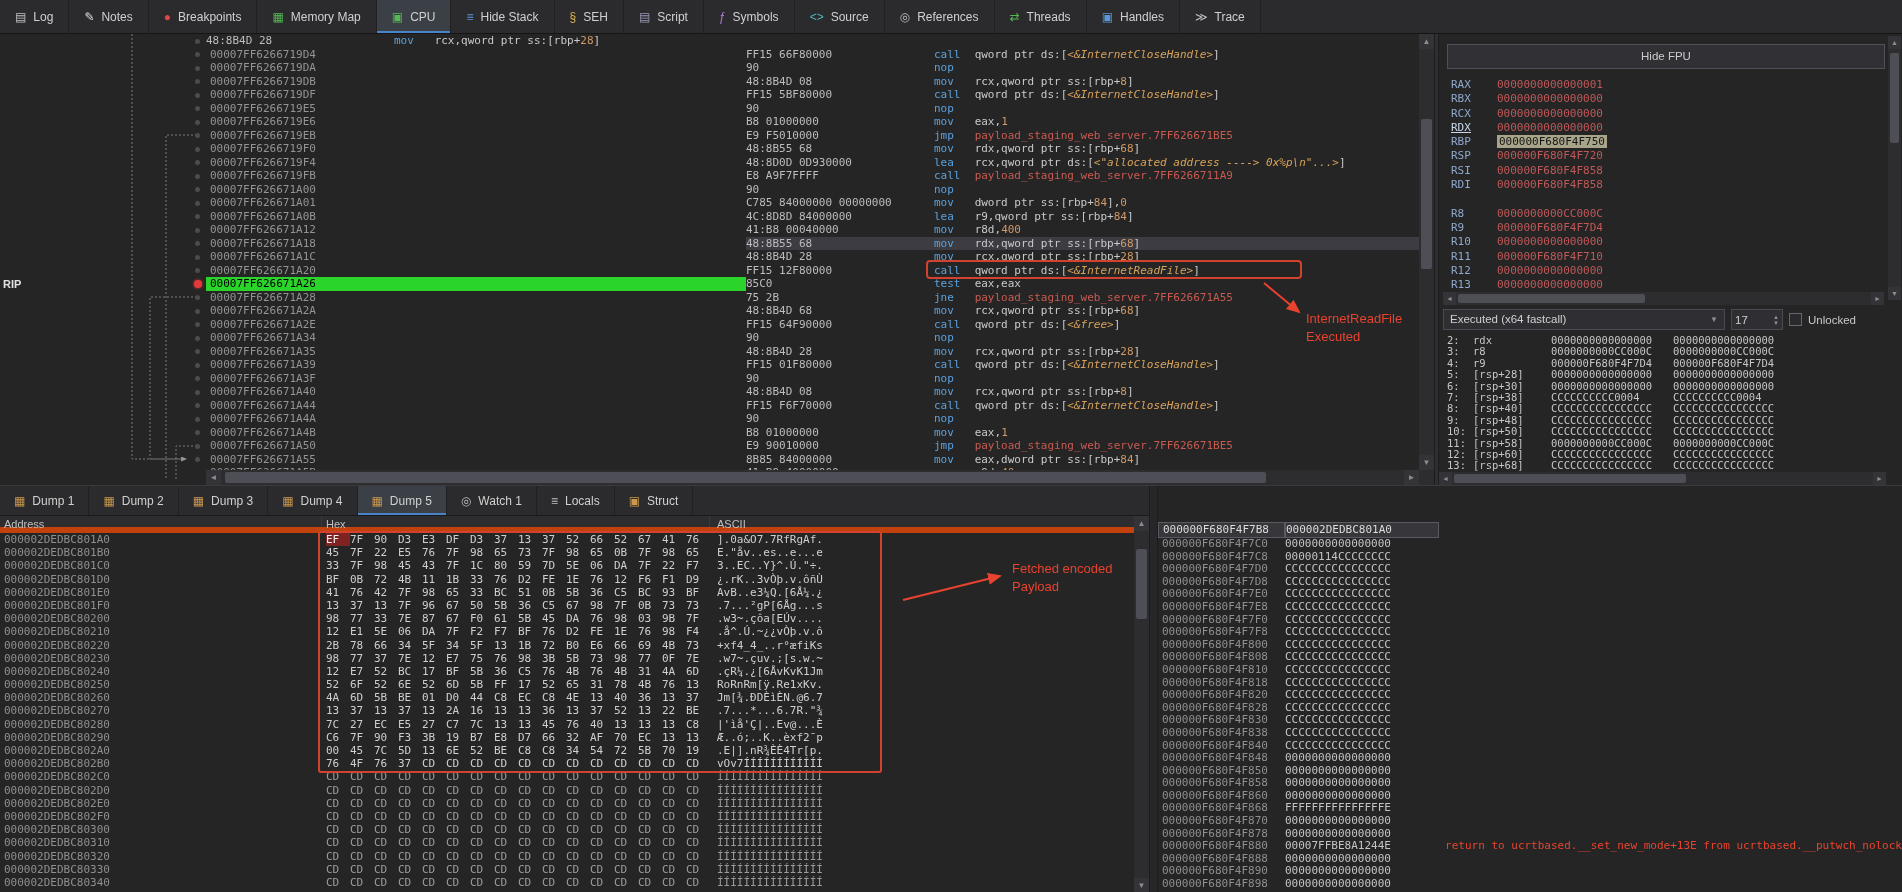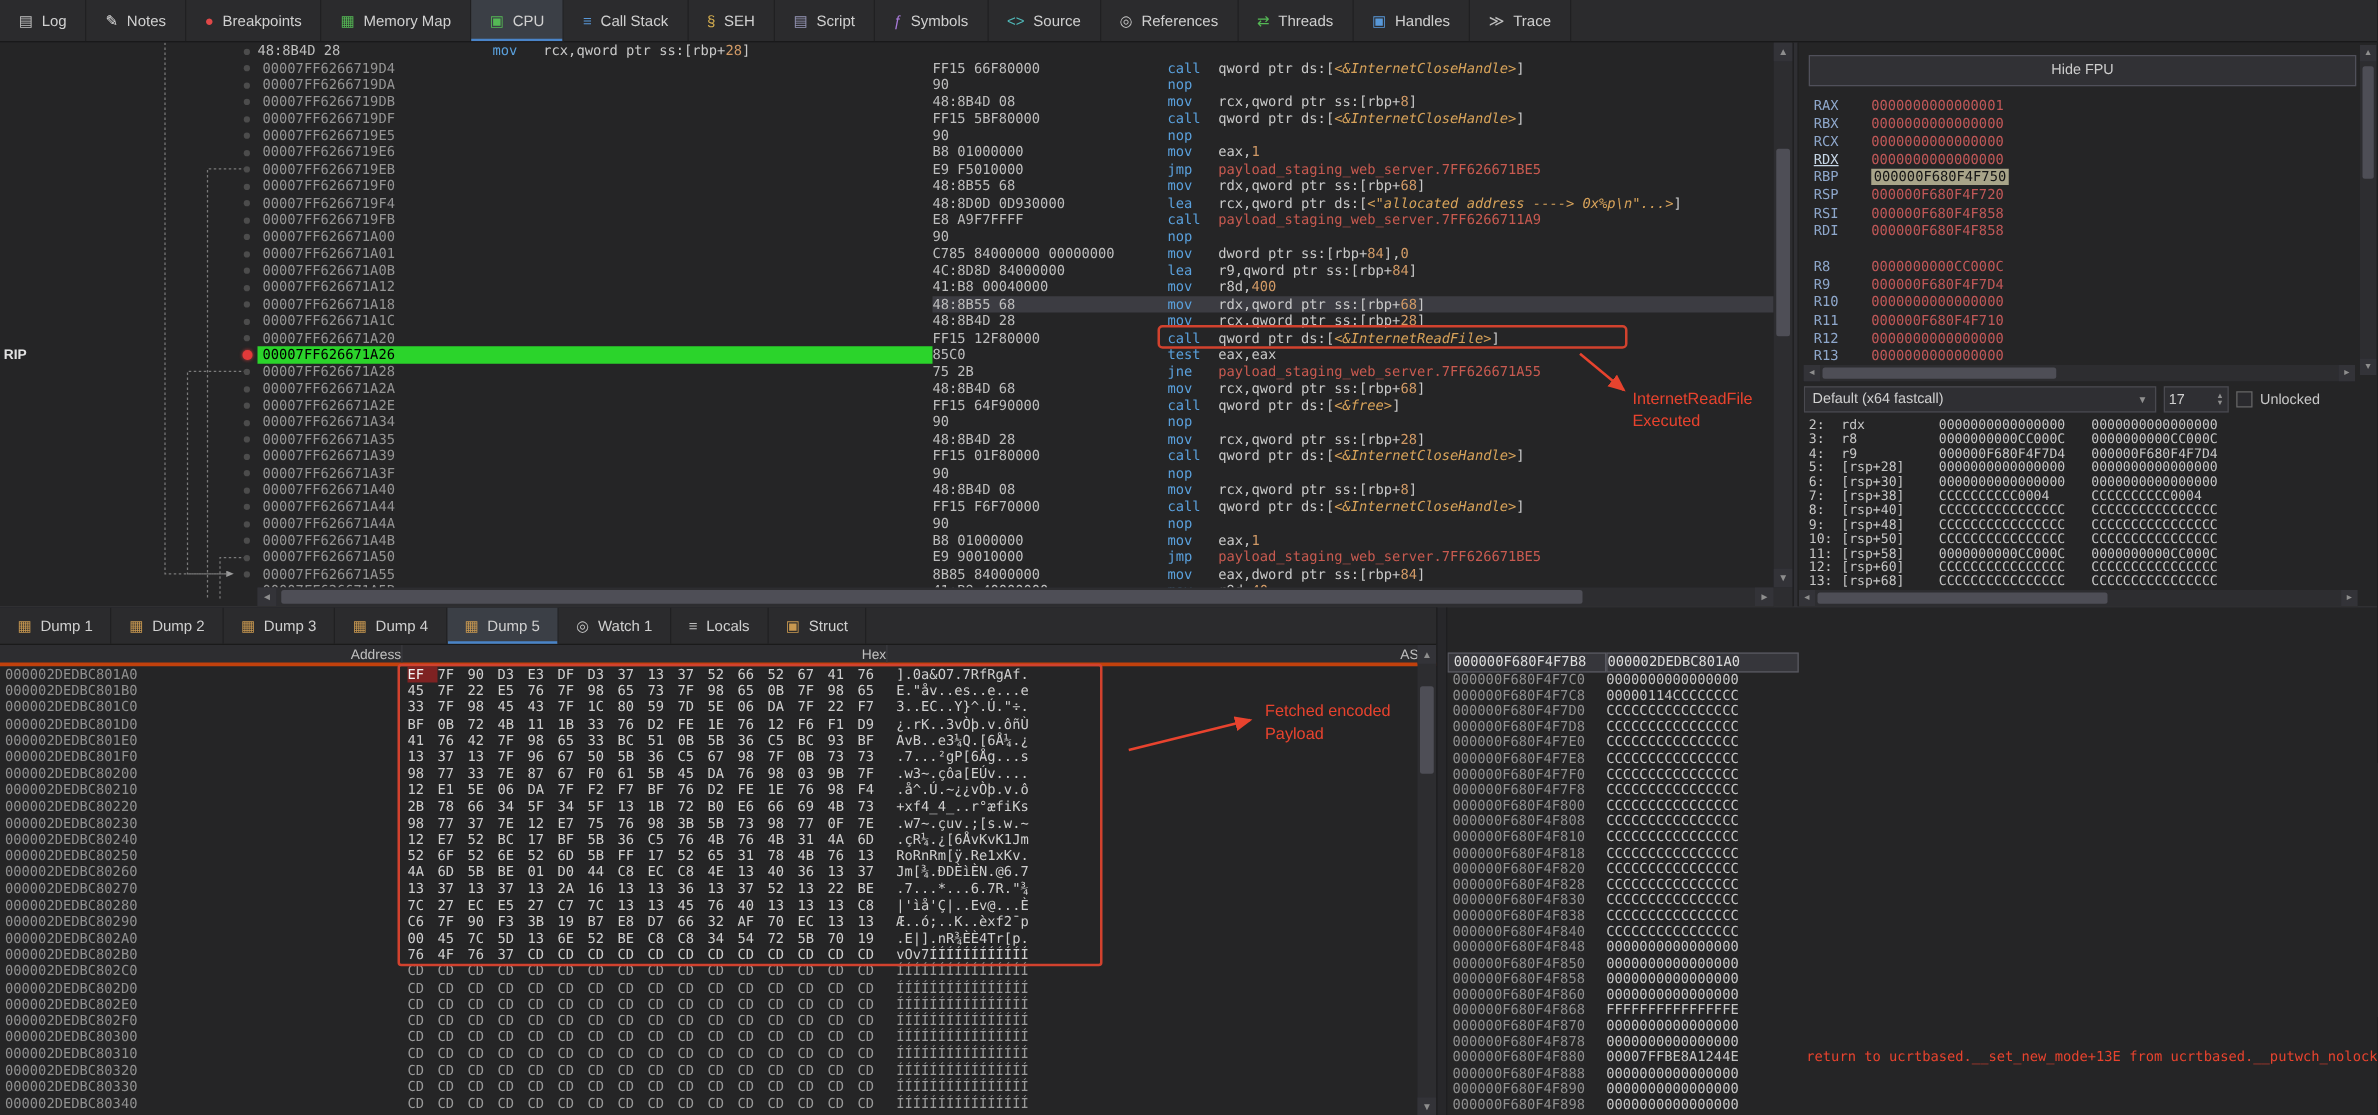--- a/index.html
+++ b/index.html
@@ -76,21 +76,21 @@
 
   
   .bottom{height:407px;display:flex;border-top:1px solid #3A3A3E;}
   .dump-pane{width:1149px;position:relative;background:#252526;overflow:hidden;}
   .bsplit{width:9px;background:#27272A;border-left:1px solid #1C1C1E;border-right:1px solid #1C1C1E;}
   .stack-pane{flex:1;position:relative;background:#252526;overflow:hidden;}
 
   .dump-tabs{height:30px;background:#2B2B2D;border-bottom:1px solid #1A1A1A;display:flex;}
   .dtab{display:flex;align-items:center;gap:7px;padding:0 14px;font-size:12px;color:#D0D0D0;border-right:1px solid #202022;white-space:nowrap;}
   .dtab.active{background:#3B3F46;box-shadow:inset 0 -2px 0 #4A84C8;}
-  .dump-head{height:17px;display:flex;background:#2D2D30;border-bottom:3px solid #c2410c;font-size:11px;color:#C0C0C0;line-height:16px;text-align:right;}
+  .dump-head{height:17px;display:flex;background:#2D2D30;border-bottom:6px solid #c2410c;font-size:11px;color:#C0C0C0;line-height:16px;}
   .dh-a{width:322px;padding-left:4px;border-right:1px solid #3A3A3E;}
   .dh-h{width:388px;padding-left:4px;border-right:1px solid #3A3A3E;}
   .dh-s{flex:1;padding-left:7px;}
   .dump-rows{position:absolute;left:0;top:47px;width:1134px;overflow:hidden;}
   .dumprow{display:flex;height:13.2px;line-height:13.2px;font-family:"DejaVu Sans Mono",monospace;font-size:11px;white-space:pre;}
   .daddr{width:322px;flex:none;color:#8F8F8F;padding-left:4px;}
   .dhex{width:388px;flex:none;display:flex;padding-left:4px;}
   .byte{width:24px;flex:none;color:#CFCFCF;}
   .dascii{flex:1;color:#CFCFCF;padding-left:7px;}
   .dumprow.dim .byte,.dumprow.dim .dascii{color:#9B9B9B;}
@@ -126,21 +126,21 @@
       <div class="tab">
         <span class="ticon" style="color: rgb(85, 184, 85);">▦</span>
         <span class="tlabel">Memory Map</span>
       </div>
       <div class="tab active">
         <span class="ticon" style="color: rgb(85, 184, 85);">▣</span>
         <span class="tlabel">CPU</span>
       </div>
       <div class="tab">
         <span class="ticon" style="color: rgb(88, 152, 216);">≡</span>
-        <span class="tlabel">Call Stack</span>
+        <span class="tlabel">Hide Stack</span>
       </div>
       <div class="tab">
         <span class="ticon" style="color: rgb(216, 176, 80);">§</span>
         <span class="tlabel">SEH</span>
       </div>
       <div class="tab">
         <span class="ticon" style="color: rgb(152, 152, 184);">▤</span>
         <span class="tlabel">Script</span>
       </div>
       <div class="tab">
@@ -275,21 +275,21 @@
 
       <div class="sb sb-h sb-sm" style="left:4px;right:18px;top:258px;height:13px;">
         <div class="sb-btn">◄</div>
         <div class="sb-track">
             <div class="sb-thumb" style="left:2px;width:45%;"></div>
           </div>
         <div class="sb-btn">►</div>
       </div>
       <div class="convrow">
         <div class="cselect">
-          <span>Default (x64 fastcall)</span>
+          <span>Executed (x64 fastcall)</span>
           <span class="caret">▼</span>
         </div>
         <div class="cspin">
           <span>17</span>
           <span class="spinbtns">
               <span>▲</span>
               <span>▼</span>
             </span>
         </div>
         <div class="chk"></div>

